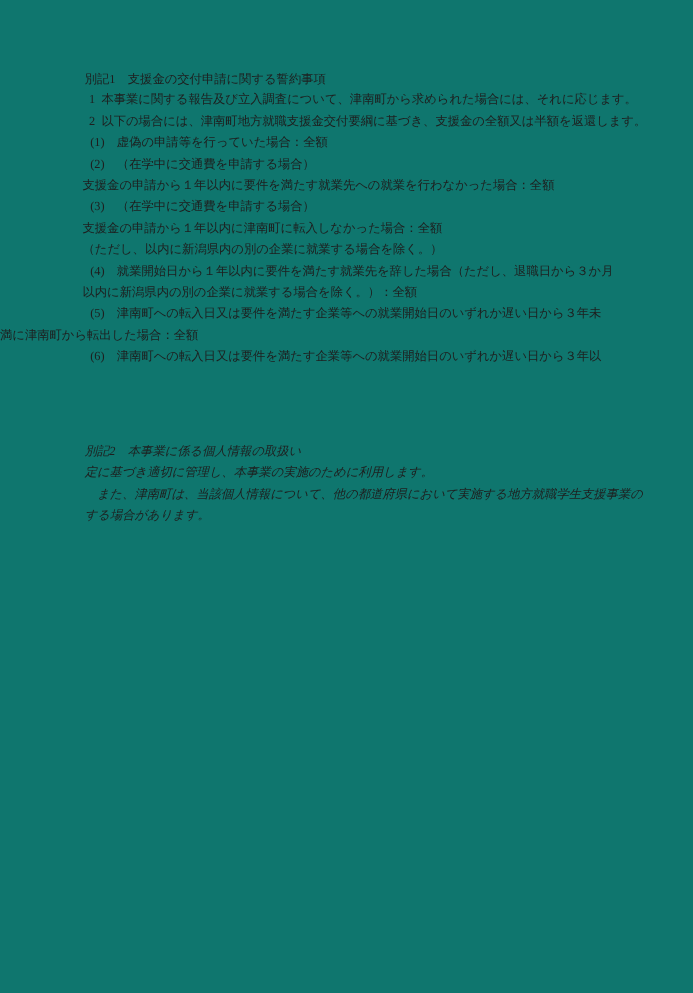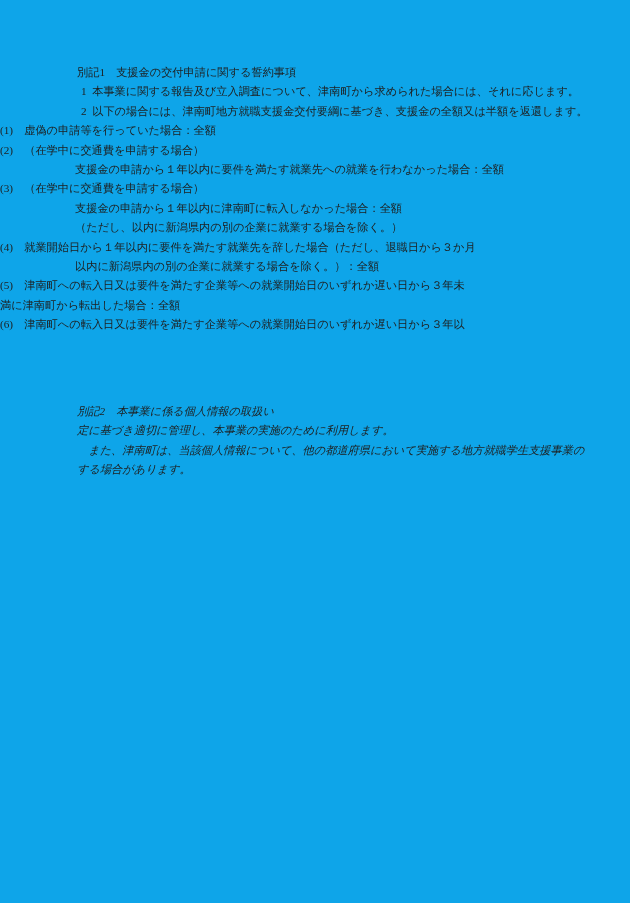--- a/index.html
+++ b/index.html
@@ -9,42 +9,42 @@
   body {
     width: 630px;
     height: 903px;
     background: #fcfcfc;
     overflow: hidden;
   }
   .page {
     position: relative;
     width: 630px;
     height: 903px;
-    background: #0ea5e9;
+    background: #0f766e;
     font-family: "Liberation Serif", "DejaVu Serif", serif;
     font-size: 11.2px;
     line-height: 19.4px;
     color: #1e1e1e;
   }
   .block {
     position: absolute;
     left: 0;
     right: 0;
   }
   .block-pledge  { top: 63px; }
   .block-privacy { top: 402px; font-style: italic; }
   .line {
     height: 19.4px;
     white-space: pre;
     overflow: visible;
   }
   
   .l-base    { padding-left: 77px; }  
   .l-num     { padding-left: 81px; }  
-  .l-paren   { }  
+  .l-paren   { padding-left: 82px; }  
   .l-deep    { padding-left: 75px; }  
   .l-shallow { }  
 </style>
 </head>
 <body>
 
 <div class="page">
 
   <section class="block block-pledge">
     <div class="line l-base">別記1　支援金の交付申請に関する誓約事項</div>

